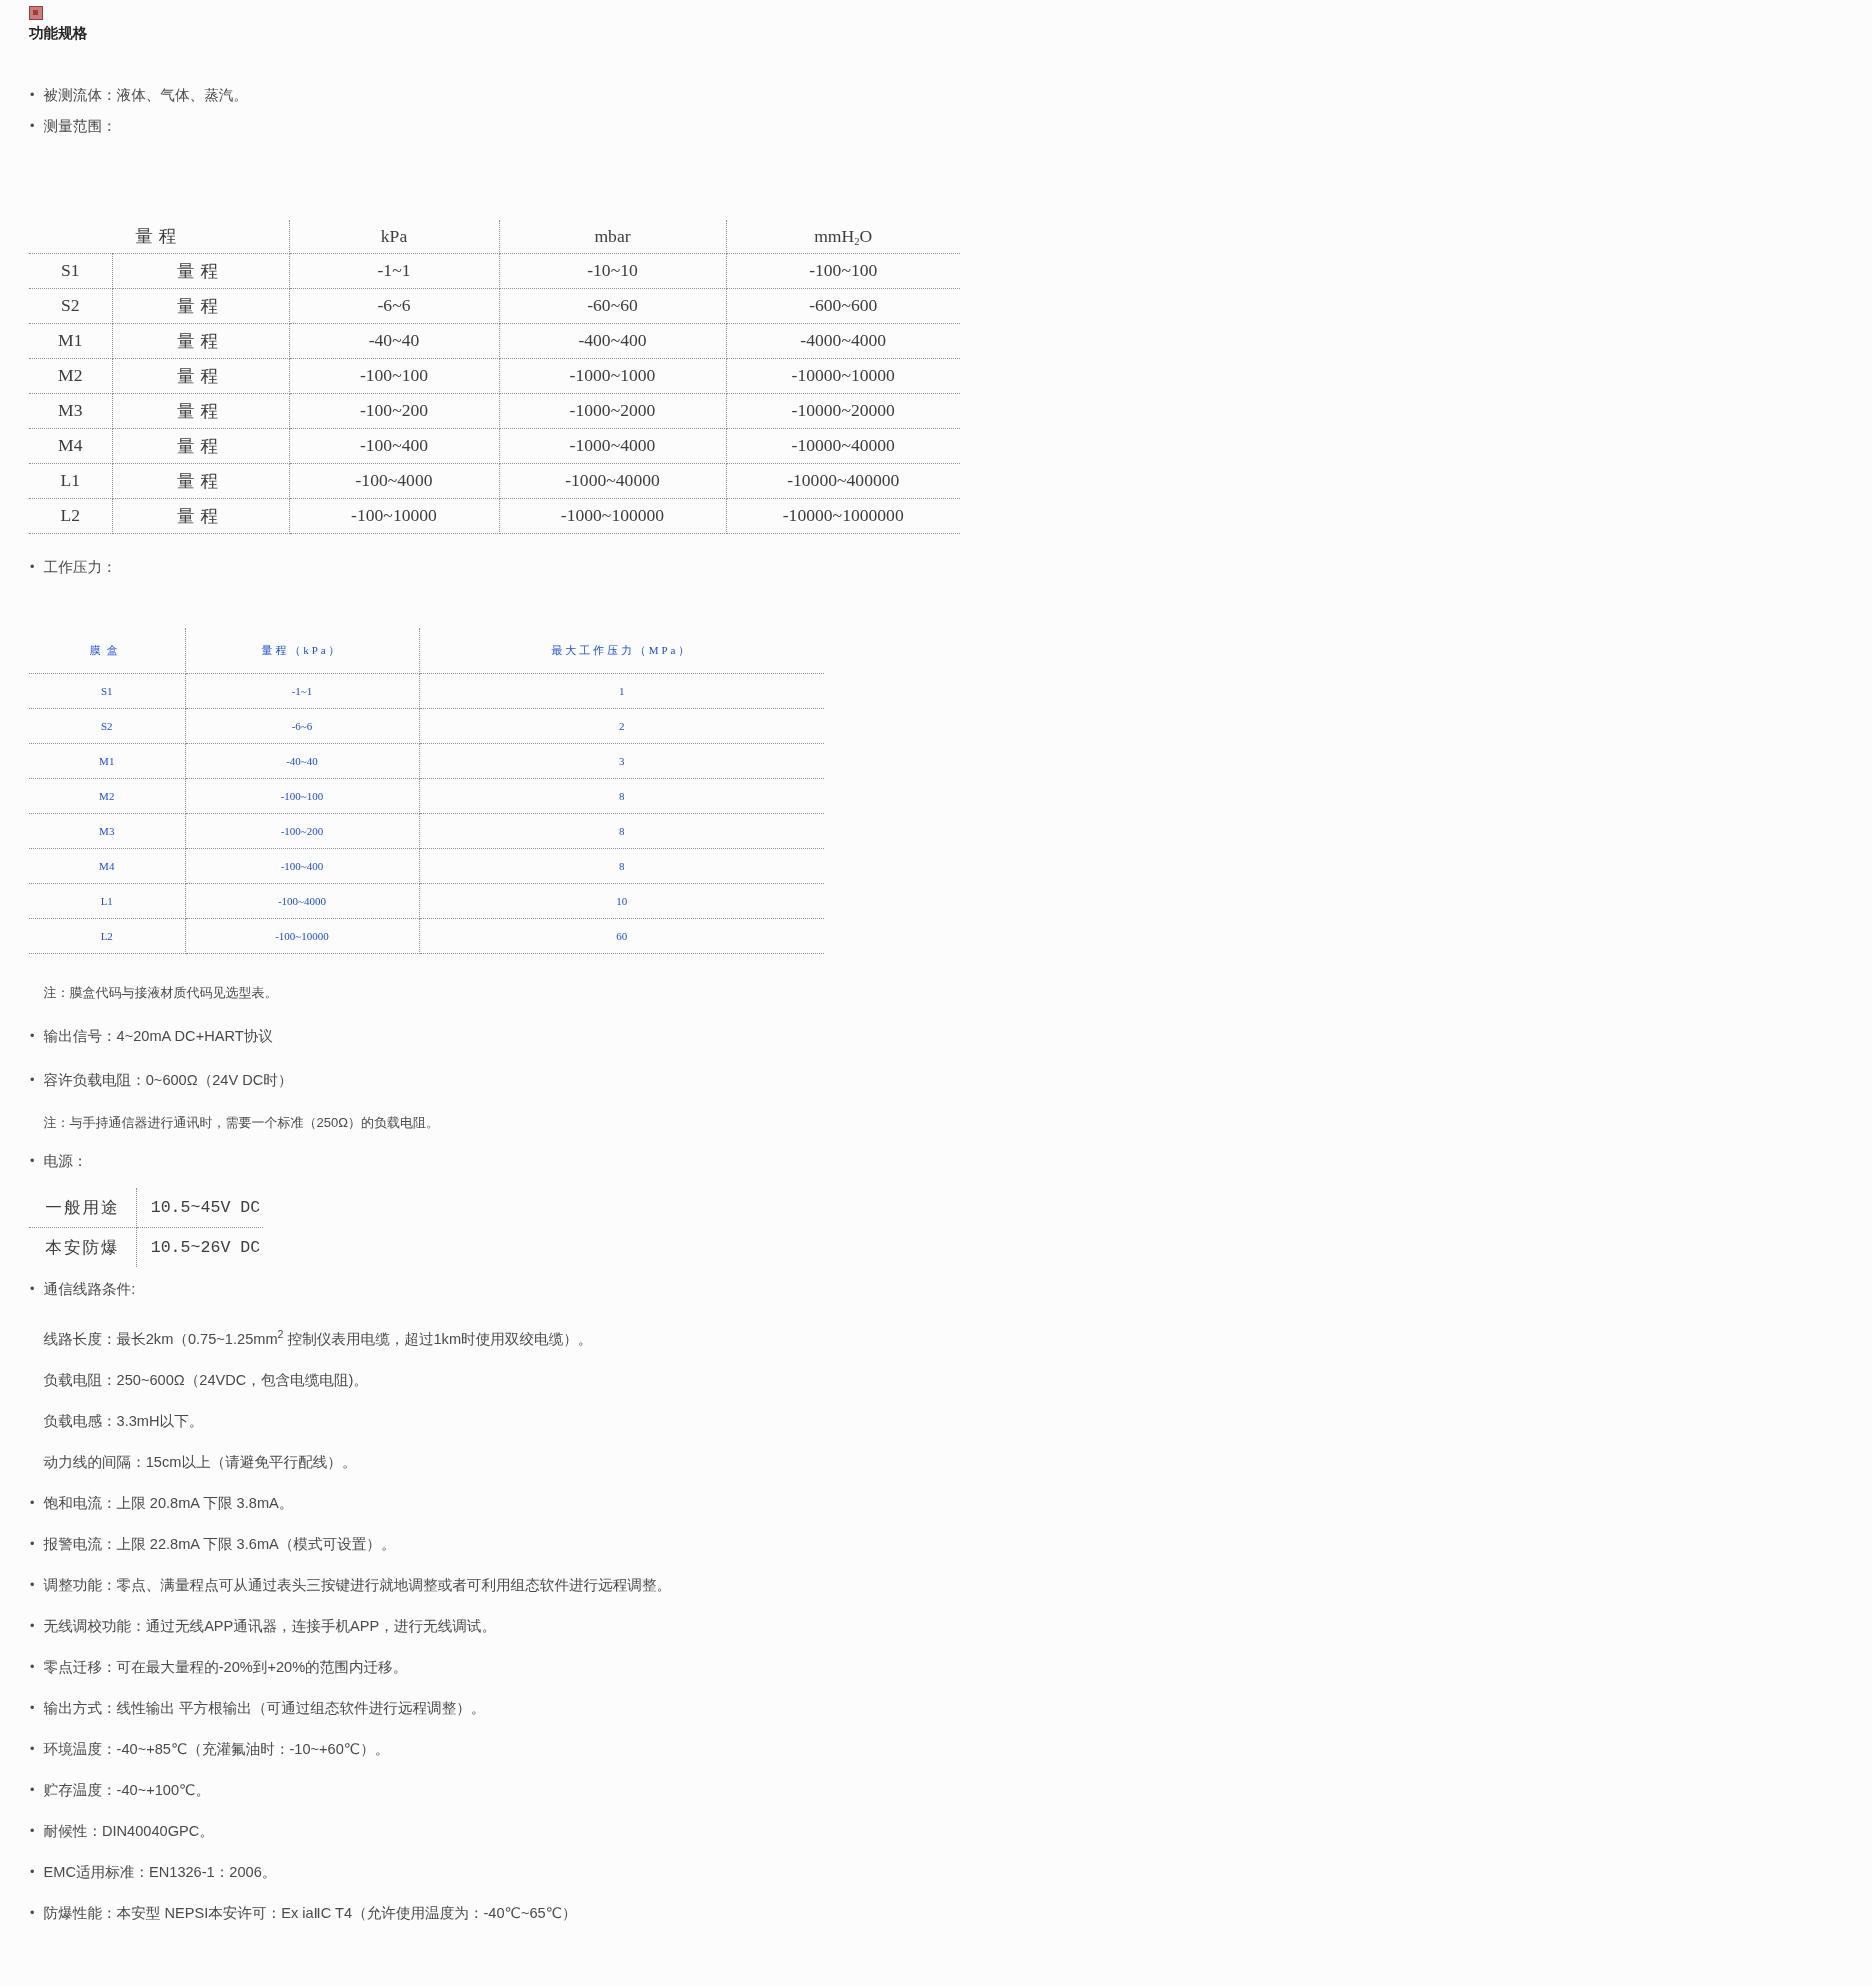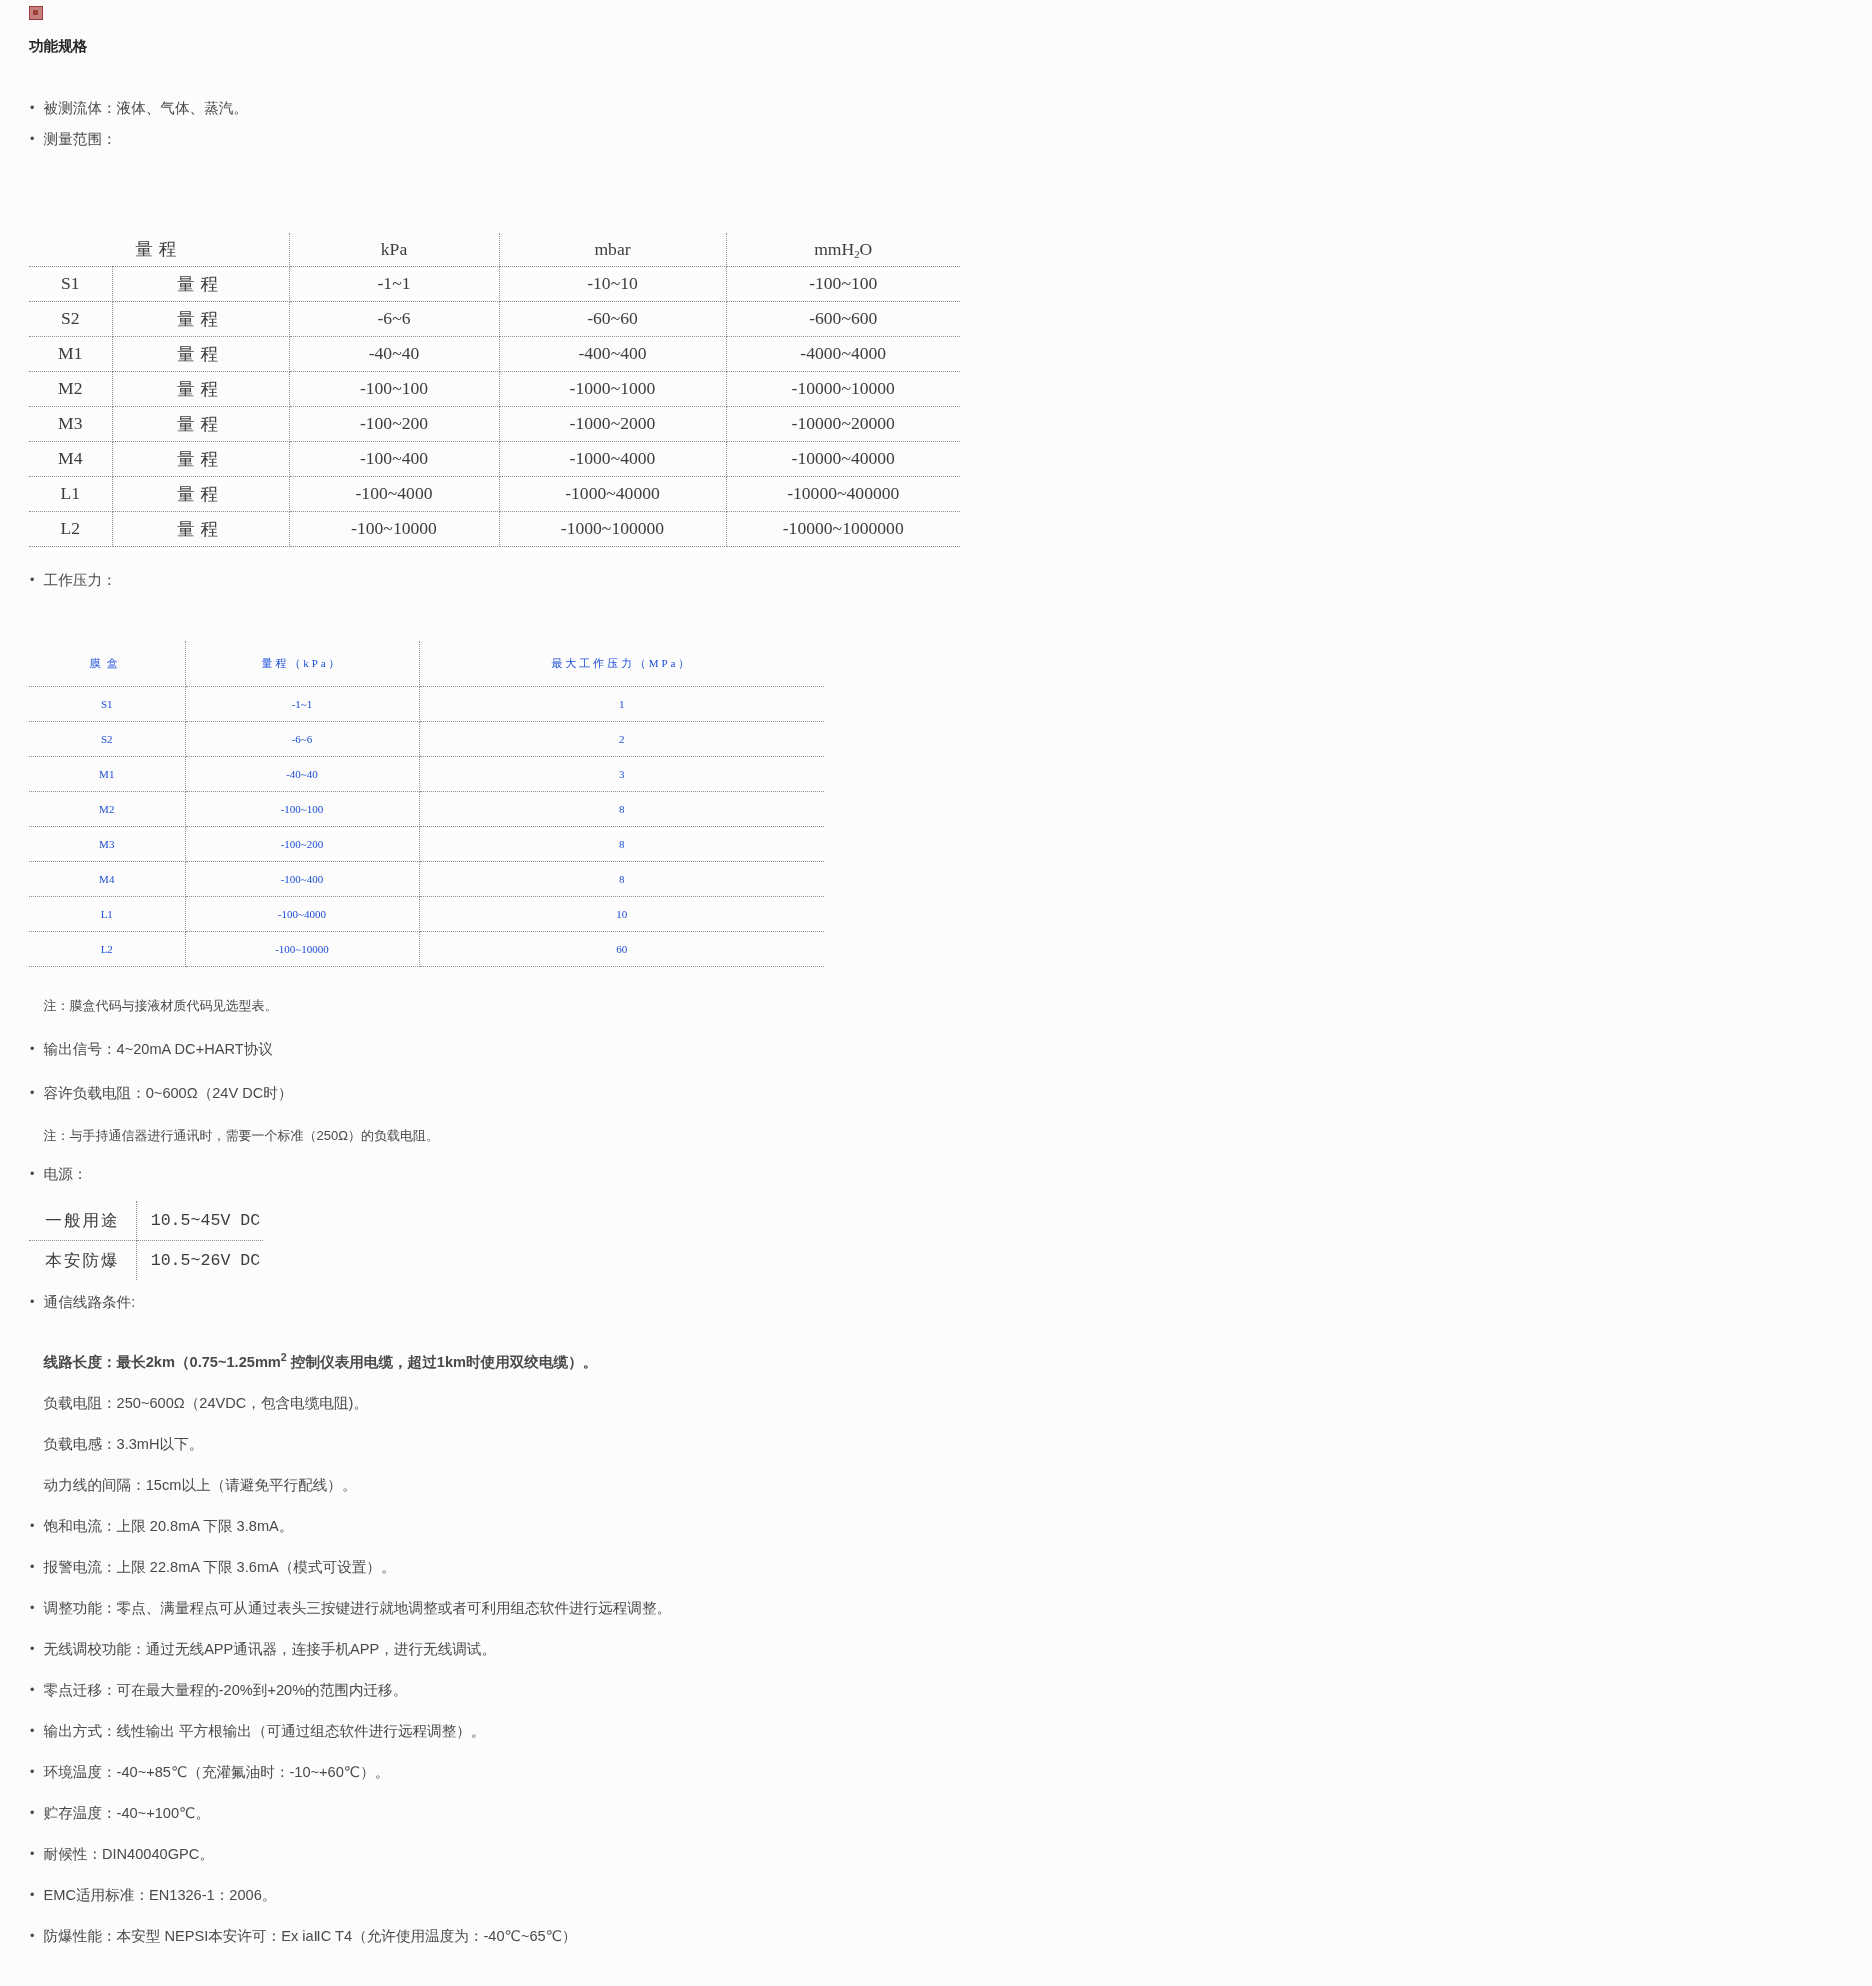--- a/index.html
+++ b/index.html
@@ -18,21 +18,21 @@
     border: 1px solid #9e3a38;
     background: #c4807e;
     position: relative;
   }
   .img-icon::after {
     content: ""; position: absolute; left: 2.9px; top: 2.9px;
     width: 4.9px; height: 4.9px; background: #a33b39;
   }
 
   .doc-title {
-    margin-top: 17px;
+    margin-top: 4px;
     font-size: 14.6px; font-weight: bold; color: #262626;
     line-height: 19.5px;
   }
 
   .line { position: relative; padding-left: 14.6px; line-height: 19.5px; font-size: 14.6px; }
   .line .bullet { position: absolute; left: 1px; top: 0; font-size: 12.7px; color: #4a4a4a; }
   .note-line { padding-left: 14.6px; line-height: 19.5px; font-size: 13px; }
   .indent-line { padding-left: 14.6px; line-height: 19.5px; font-size: 14.6px; }
 
   .mt-b1 { margin-top: 43px; }
@@ -79,21 +79,21 @@
     table-layout: fixed; width: 234px;
     font-family: "Liberation Serif", "DejaVu Serif", serif;
     font-size: 16.6px; color: #3d3d3d;
   }
   .t3 td { height: 39px; vertical-align: middle; }
   .t3 td.lbl { text-align: center; letter-spacing: 2px; border-right: 1px dotted #8d8d8d; width: 107px; }
   .t3 tr:first-child td { border-bottom: 1px dotted #8d8d8d; }
   .t3 td.val { padding-left: 13.7px; font-family: Liberation Mono, monospace; }
 
   .mt-comm { margin-top: 12.7px; }
-  .mt-comm-line1 { margin-top: 36px; font-weight: bold; }
+  .mt-comm-line1 { margin-top: 26px; }
   .mt-comm-line { margin-top: 21.5px; }
   .mt-spec { margin-top: 21.5px; }
 
   .wp-bullet { margin-top: 24.4px; }
 </style>
 </head>
 <body>
 
 <div class="page">
   <div class="content">

